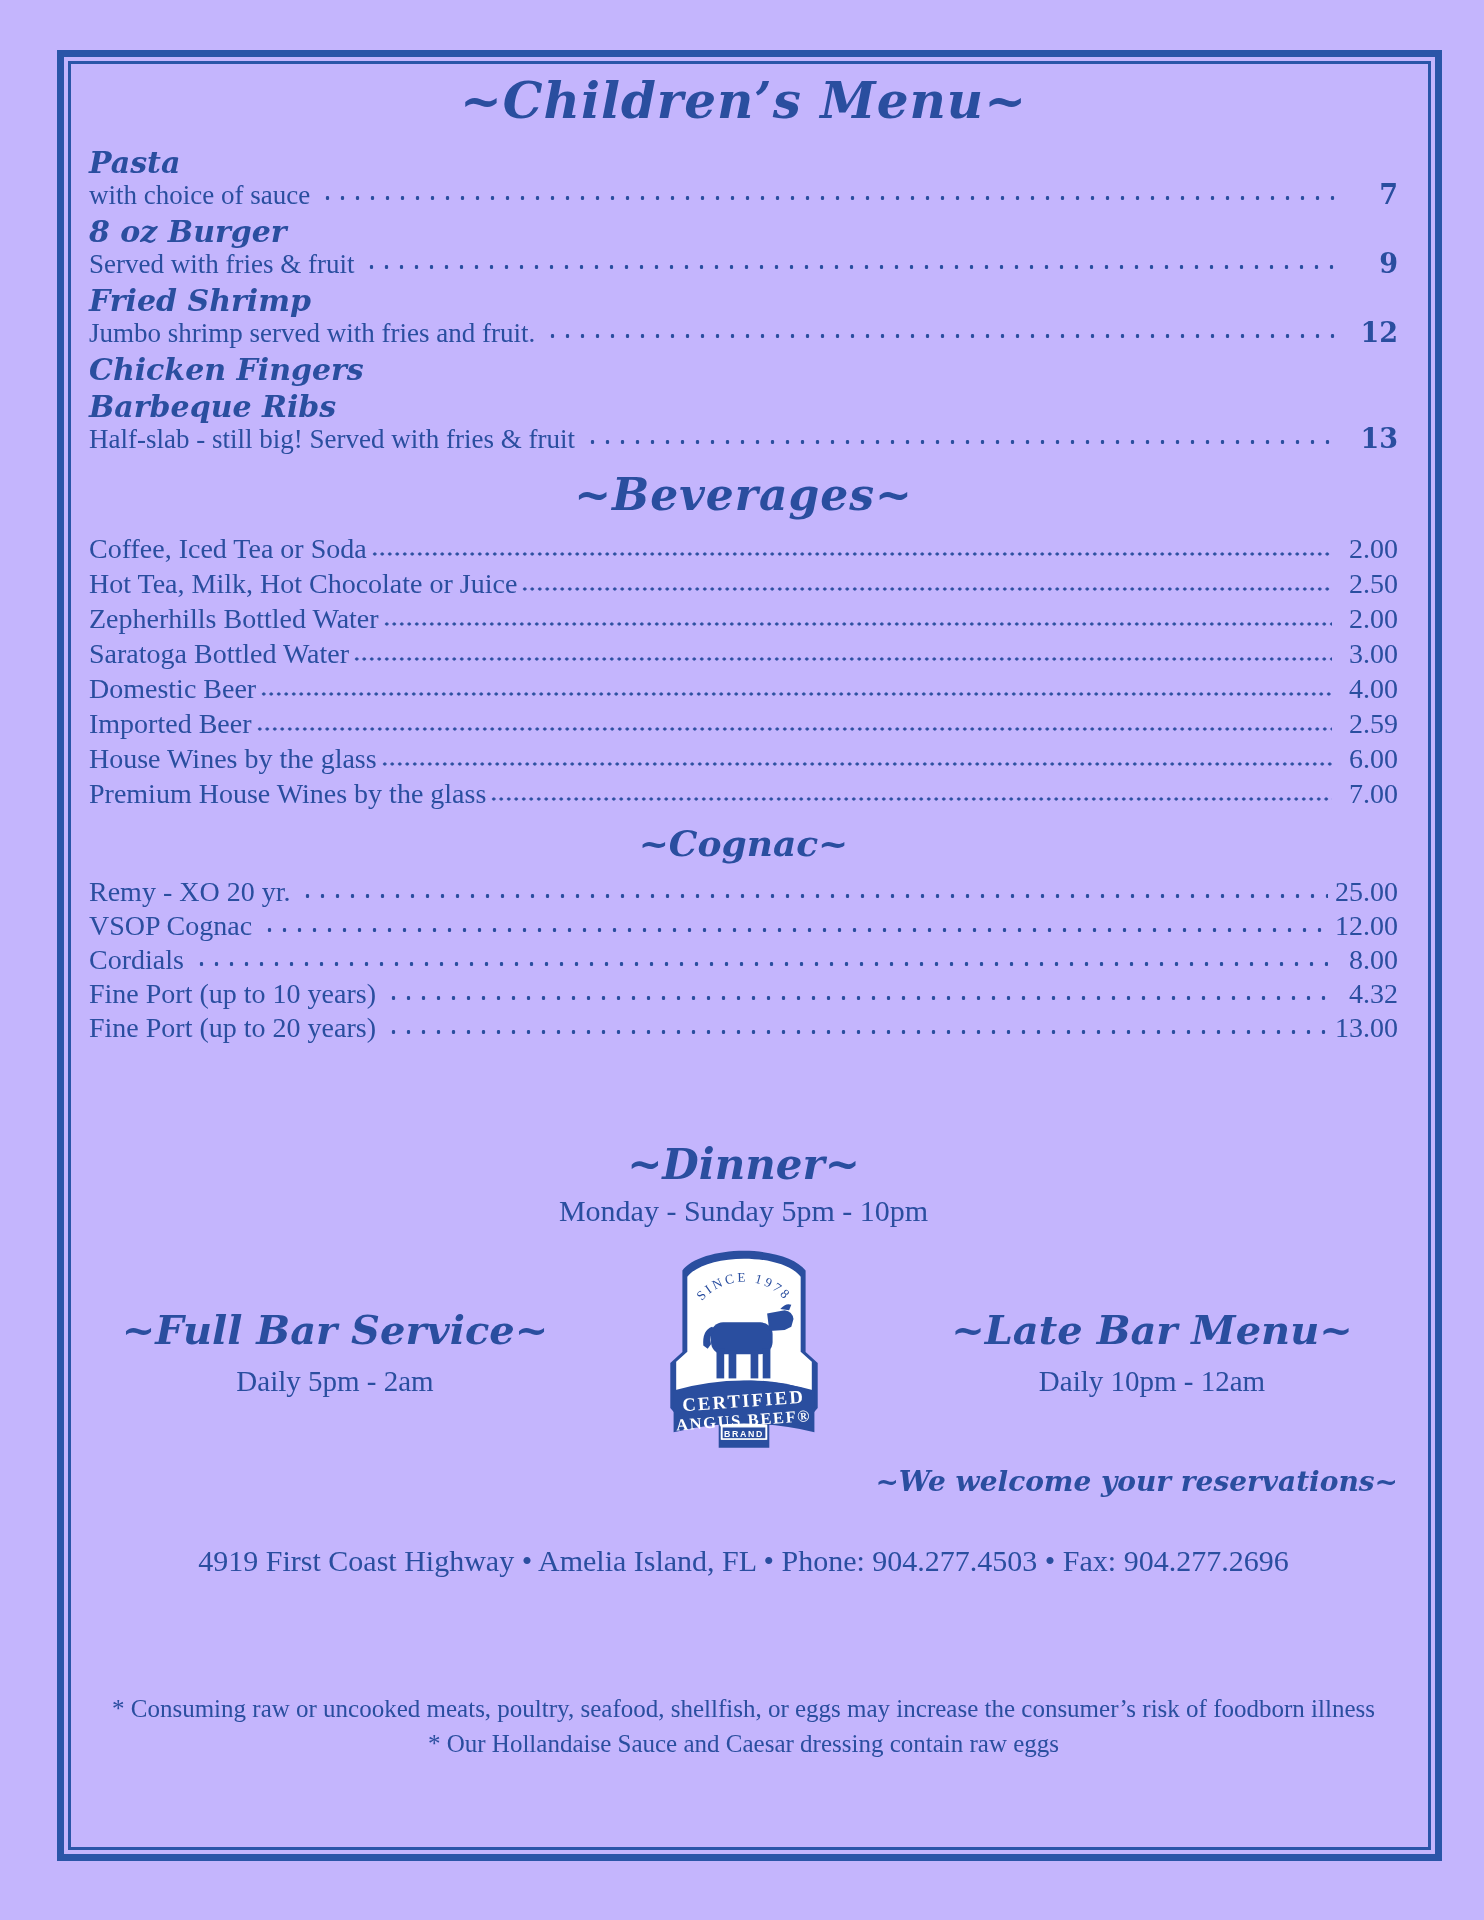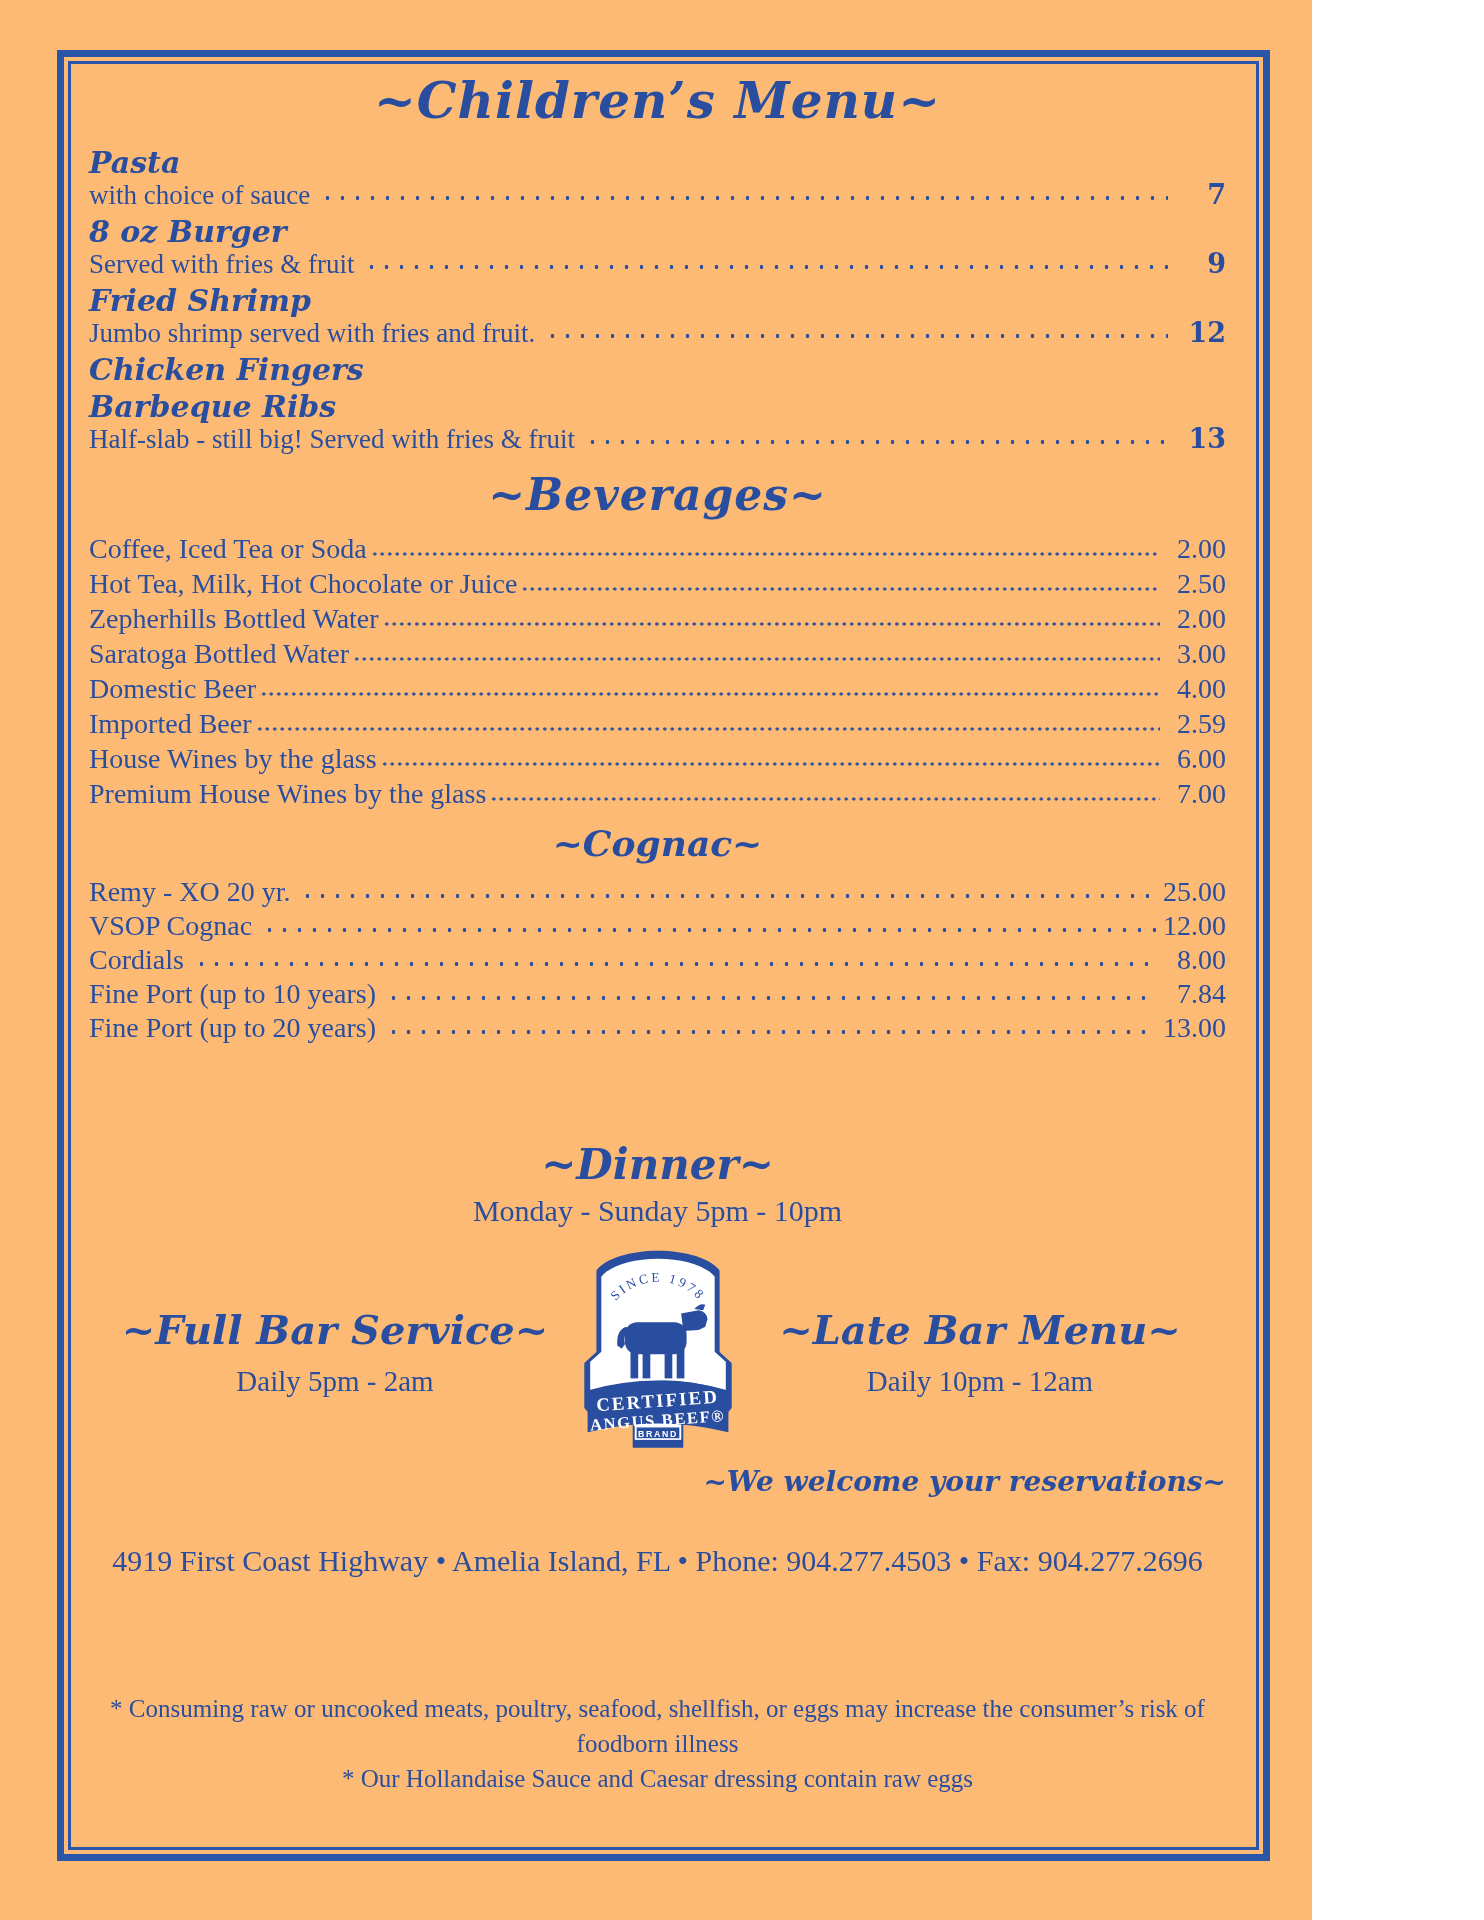--- a/index.html
+++ b/index.html
@@ -1,18 +1,18 @@
 <!DOCTYPE html>
 <html><head>
 <meta charset="utf-8">
 <style>
   html,body { margin:0; padding:0; background:#fff; }
   .page {
-    position:relative; width:1312px; height:1920px;
-    background:#fdba74; overflow:hidden;
+    position:relative; width:1484px; height:1920px;
+    background:#c4b5fd; overflow:hidden;
     font-family:"Liberation Serif", serif; color:#2a4e9f;
   }
   .frame-outer {
     position:absolute; left:57px; right:42px; top:50px; bottom:59px;
     border:7px solid #2a55a8;
   }
   .frame-inner {
     position:absolute; inset:4px; border:3px solid #2a55a8;
     padding:2px 30px 0 18px; box-sizing:border-box;
   }
@@ -180,21 +180,21 @@
           <span class="bev-price">12.00</span>
         </div>
         <div class="cog-row">
           <span>Cordials</span>
           <span class="leader"></span>
           <span class="bev-price">8.00</span>
         </div>
         <div class="cog-row">
           <span>Fine Port (up to 10 years)</span>
           <span class="leader"></span>
-          <span class="bev-price">7.84</span>
+          <span class="bev-price">4.32</span>
         </div>
         <div class="cog-row">
           <span>Fine Port (up to 20 years)</span>
           <span class="leader"></span>
           <span class="bev-price">13.00</span>
         </div>
       </div>
 
       <div class="title-dinner">~Dinner~</div>
       <div class="dinner-hours">Monday - Sunday 5pm - 10pm</div>

